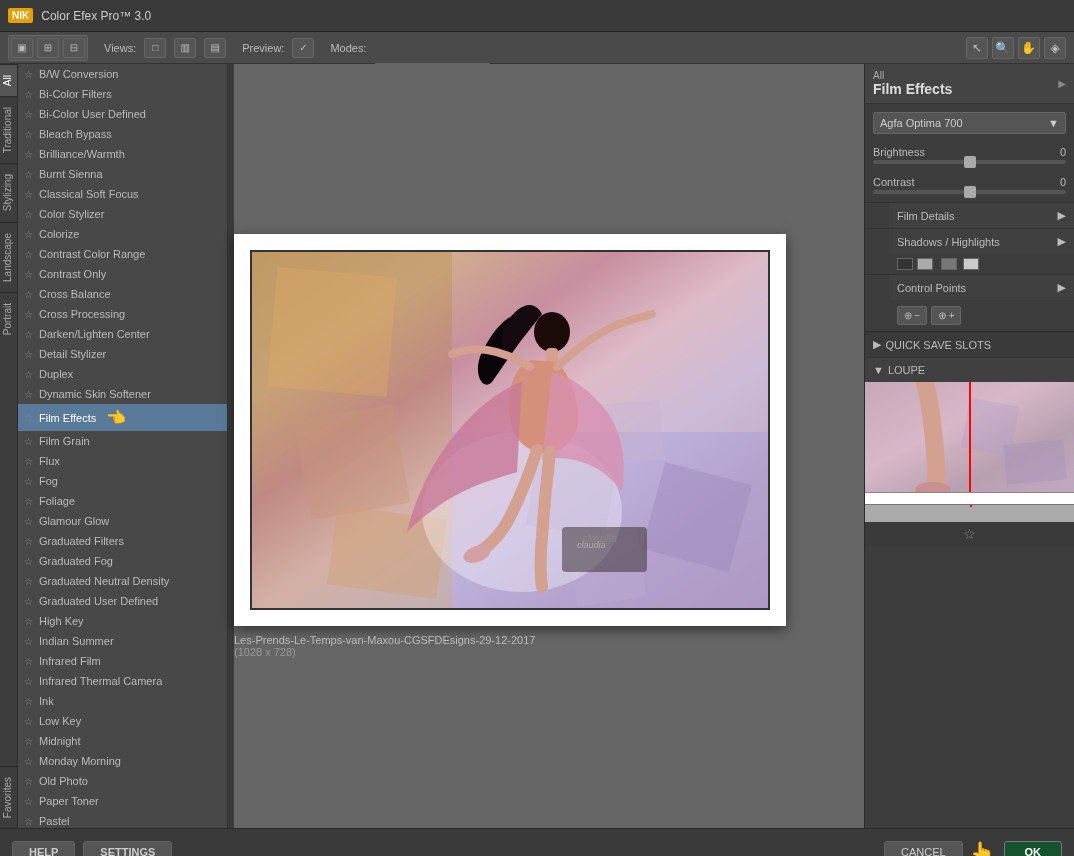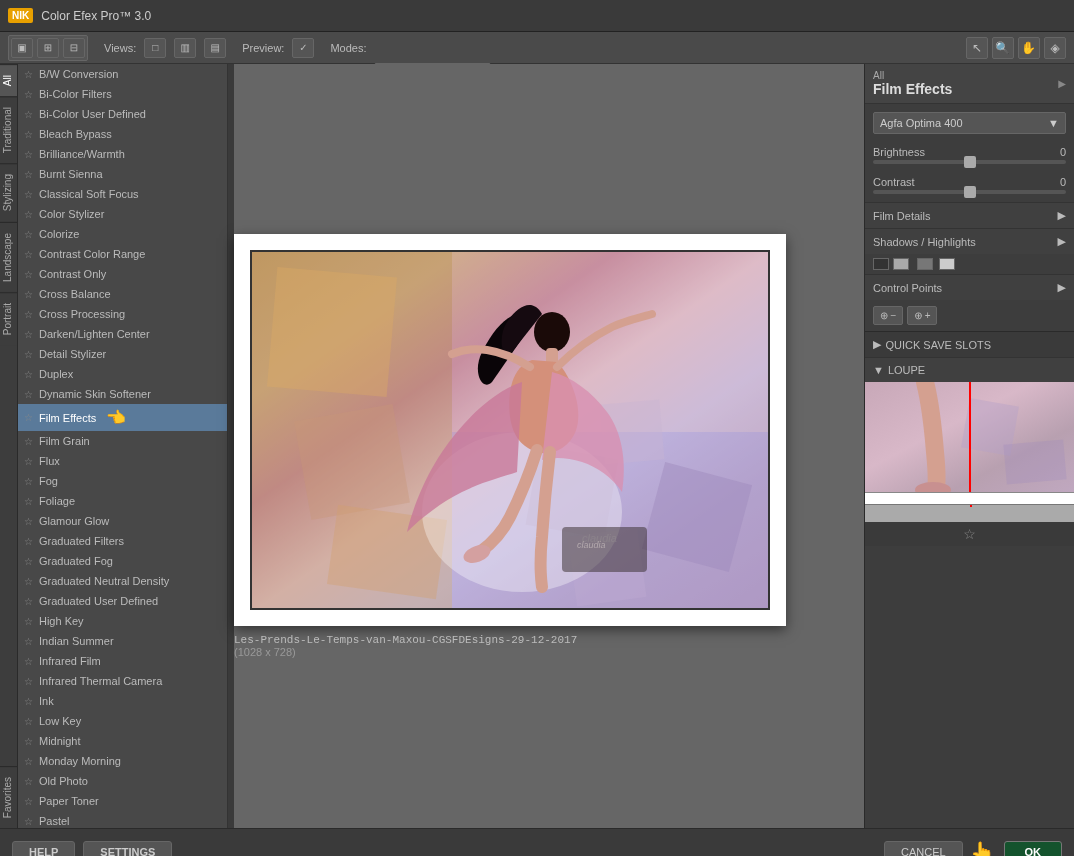--- a/index.html
+++ b/index.html
@@ -183,21 +183,20 @@
       background: linear-gradient(135deg, #c8a060 0%, #d4b080 10%, #b8788a 20%, #c88898 30%, #e8c0c8 40%, #d8d0e8 50%, #c8b8d8 60%, #b8a8c8 70%, #d0c0d8 80%, #b8a0b8 90%, #c8b0c8 100%);
       position: relative;
       overflow: hidden;
     }
 
     #image-caption {
       margin-top: 8px;
       text-align: center;
       color: #bbb;
       font-size: 11px;
-      font-family: Liberation Mono, monospace;
     }
     #image-dimensions {
       text-align: center;
       color: #999;
       font-size: 11px;
     }
 
     
     #right-panel {
       width: 210px;
@@ -272,20 +271,21 @@
       border-radius: 2px;
       position: absolute;
       top: -4px;
       left: 50%;
       transform: translateX(-50%);
       cursor: pointer;
     }
 
     .collapsible-section {
       border-top: 1px solid #333;
+      padding-left: 24px;
     }
     .collapsible-header {
       display: flex;
       align-items: center;
       justify-content: space-between;
       padding: 6px 8px;
       background: #404040;
       color: #bbb;
       font-size: 11px;
       cursor: pointer;
@@ -702,21 +702,21 @@
 
     <div class="right-section-header">
       <div>
         <div class="section-label">All</div>
         <div class="section-title">Film Effects</div>
       </div>
       <div class="section-arrow">▶</div>
     </div>
 
     <div class="film-dropdown">
-      <span>Agfa Optima 400</span>
+      <span>Agfa Optima 700</span>
       <span>▼</span>
     </div>
 
     <div class="slider-row">
       <div class="slider-label-row">
         <span>Brightness</span>
         <span>0</span>
       </div>
       <div class="slider-track">
         <div class="slider-thumb"></div>

